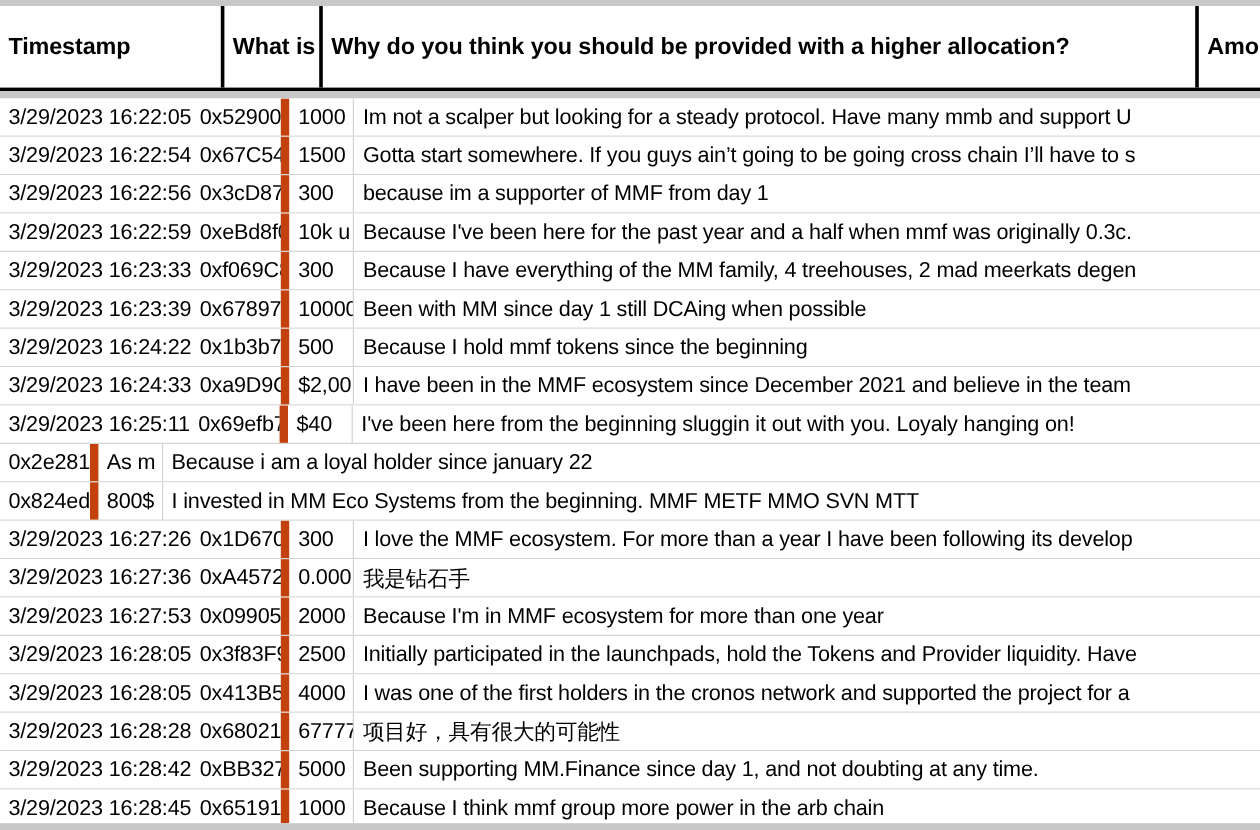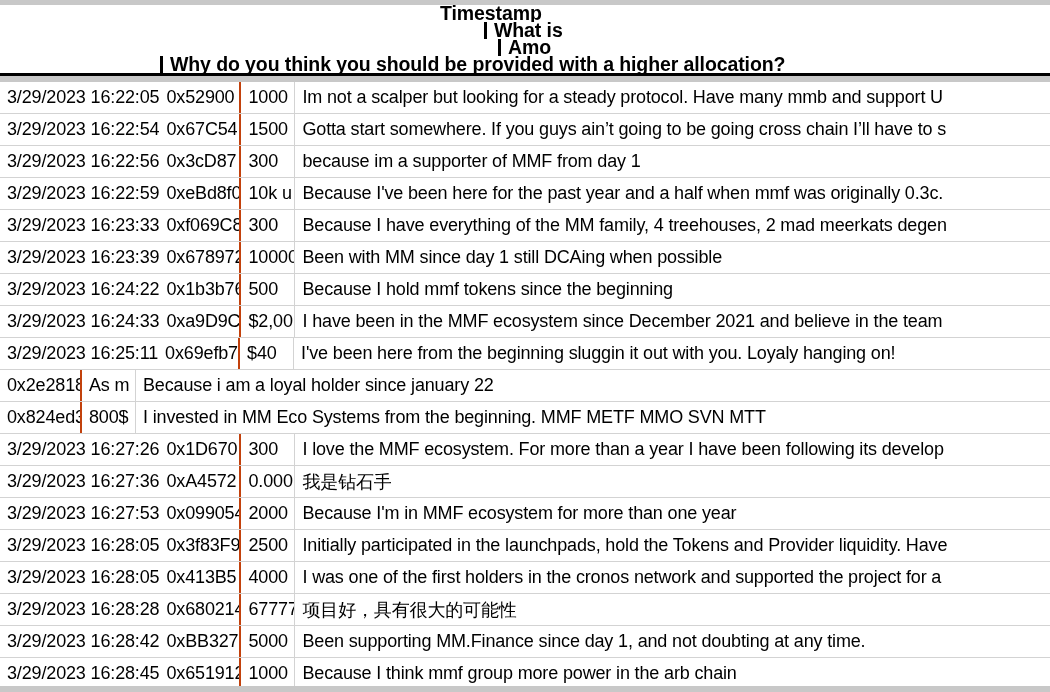--- a/index.html
+++ b/index.html
@@ -41,21 +41,20 @@
     height: 68px;
     background: #ffffff;
     box-sizing: border-box;
   }
   .header-row {
     display: flex;
     width: 1050px;
     height: 68px;
     align-items: center;
     box-sizing: border-box;
-    flex-direction: column;
   }
   .hcell {
     height: 68px;
     display: flex;
     align-items: center;
     box-sizing: border-box;
     font-weight: bold;
     font-size: 19.5px;
     letter-spacing: -0.1px;
     white-space: nowrap;
@@ -104,21 +103,21 @@
     height: 31px;
     display: flex;
     align-items: center;
     box-sizing: border-box;
     font-size: 18px;
     letter-spacing: -0.15px;
     white-space: nowrap;
     overflow: hidden;
     padding-left: 7px;
   }
-  .c-wallet { width: 82px;  border-right: 2px solid #c2410c; }
+  .c-wallet { width: 82px;  border-right: 7px solid #c2410c; }
   .c-amount { width: 54px;  border-right: 1px solid #d3d3d3; }
   .c-why    { width: 730px; }
 
   
   .bottom-strip {
     position: absolute;
     bottom: 0; left: 0;
     width: 1050px;
     height: 6px;
     background: #c8c8c8;
@@ -128,22 +127,22 @@
 <body>
 
 <div id="sheet-root">
 
   <div class="top-strip"></div>
 
   <div class="header-band">
     <div class="header-row">
       <div class="hcell hcell-ts">Timestamp</div>
       <div class="hcell hcell-wallet">What is </div>
+      <div class="hcell hcell-why">Why do you think you should be provided with a higher allocation?</div>
       <div class="hcell hcell-amount">Amo</div>
-      <div class="hcell hcell-why">Why do you think you should be provided with a higher allocation?</div>
     </div>
   </div>
 
   <div class="header-rule"></div>
   <div class="header-gap"></div>
 
   <div class="grid" id="grid">
       <div class="row">
         <div class="cell c-timestamp">3/29/2023 16:22:05</div>
         <div class="cell c-wallet">0x52900</div>

